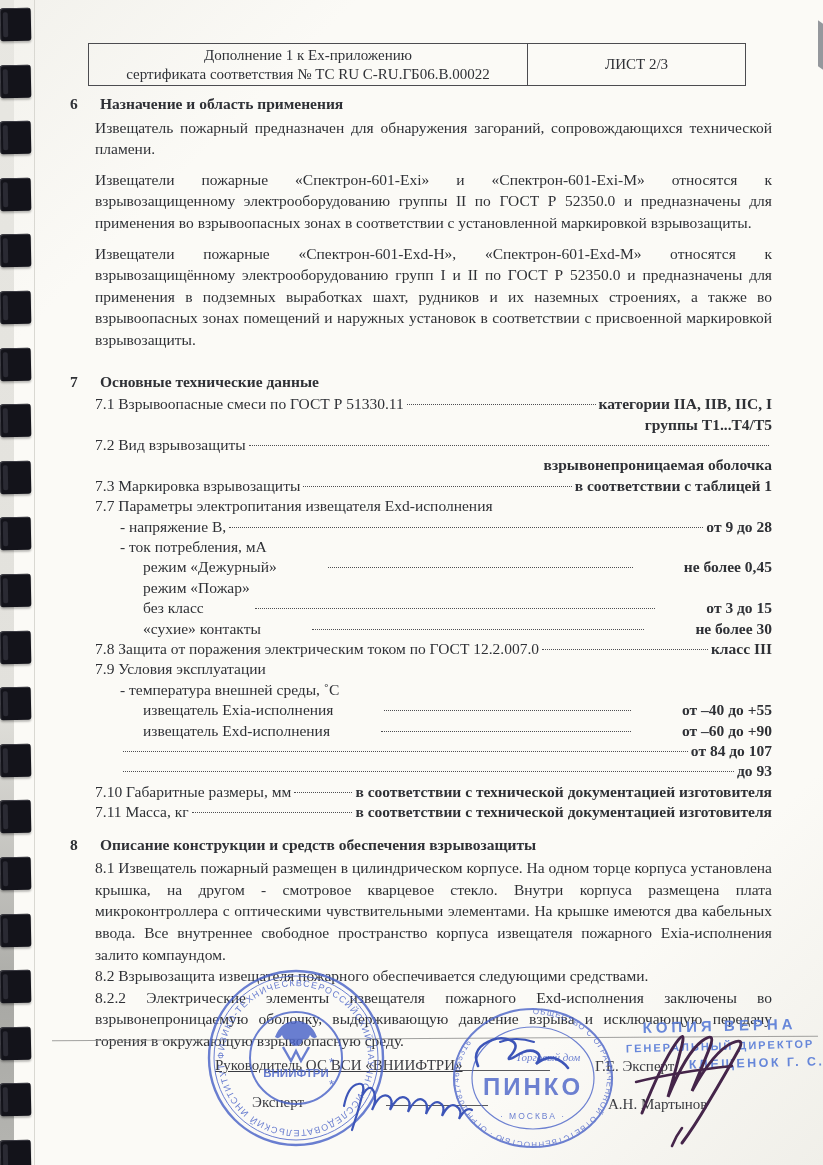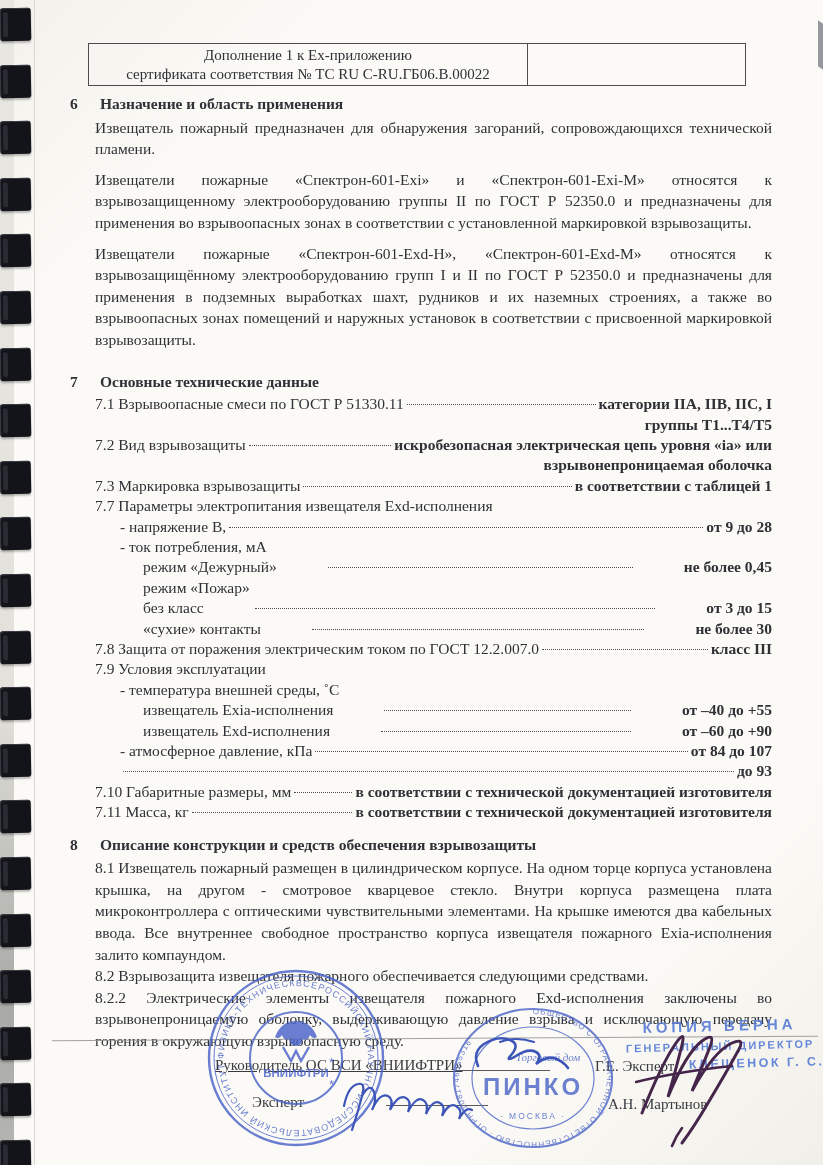--- a/index.html
+++ b/index.html
@@ -81,20 +81,21 @@
     <div class="clip" style="top: 1083.4px;"></div>
     <div class="clip" style="top: 1140px;"></div>
   </div>
 <div class="corner-sliver"></div>
 
 <div class="hdr-table">
   <div class="hdr-left">
     <div>Дополнение 1 к Ех-приложению</div>
     <div>сертификата соответствия  № ТС RU C-RU.ГБ06.В.00022</div>
   </div>
+  <div class="hdr-right">ЛИСТ 2/3</div>
 </div>
 
 <div class="content">
 
   <div class="sec-head">
     <span class="sec-num">6</span>
     <span>Назначение и область применения</span>
   </div>
   <div class="para">Извещатель пожарный предназначен для обнаружения загораний, сопровождающихся технической пламени.</div>
   <div class="para">Извещатели пожарные «Спектрон-601-Exi» и «Спектрон-601-Exi-M» относятся к взрывозащищенному электрооборудованию группы II по ГОСТ Р 52350.0 и предназначены для применения во взрывоопасных зонах в соответствии с установленной маркировкой взрывозащиты.</div>
@@ -110,21 +111,20 @@
   <div class="spec">
     <div class="spec-line l1">
       <span class="lbl">7.1 Взрывоопасные смеси по ГОСТ Р 51330.11</span>
       <span class="dots"></span>
       <span class="val">категории IIА, IIВ, IIС, I</span>
     </div>
     <div class="cont-line">группы Т1...Т4/Т5</div>
     <div class="spec-line l1">
       <span class="lbl">7.2 Вид взрывозащиты</span>
       <span class="dots"></span>
-      <span class="val">искробезопасная электрическая цепь  уровня «ia» или</span>
     </div>
     <div class="cont-line">взрывонепроницаемая оболочка</div>
     <div class="spec-line l1">
       <span class="lbl">7.3 Маркировка взрывозащиты</span>
       <span class="dots"></span>
       <span class="val">в соответствии с таблицей 1</span>
     </div>
     <div class="spec-line l1">
       <span class="lbl">7.7 Параметры электропитания извещателя Exd-исполнения</span>
     </div>
@@ -169,21 +169,20 @@
       <span class="lbl">извещатель Exia-исполнения</span>
       <span class="dots"></span>
       <span class="val">от –40 до +55</span>
     </div>
     <div class="spec-line l3">
       <span class="lbl">извещатель Exd-исполнения</span>
       <span class="dots"></span>
       <span class="val">от –60 до +90</span>
     </div>
     <div class="spec-line l2">
-      <span class="lbl">- атмосферное давление, кПа</span>
       <span class="dots"></span>
       <span class="val">от 84 до 107</span>
     </div>
     <div class="spec-line l2">
       <span class="dots"></span>
       <span class="val">до 93</span>
     </div>
     <div class="spec-line l1">
       <span class="lbl">7.10 Габаритные размеры, мм</span>
       <span class="dots"></span>

